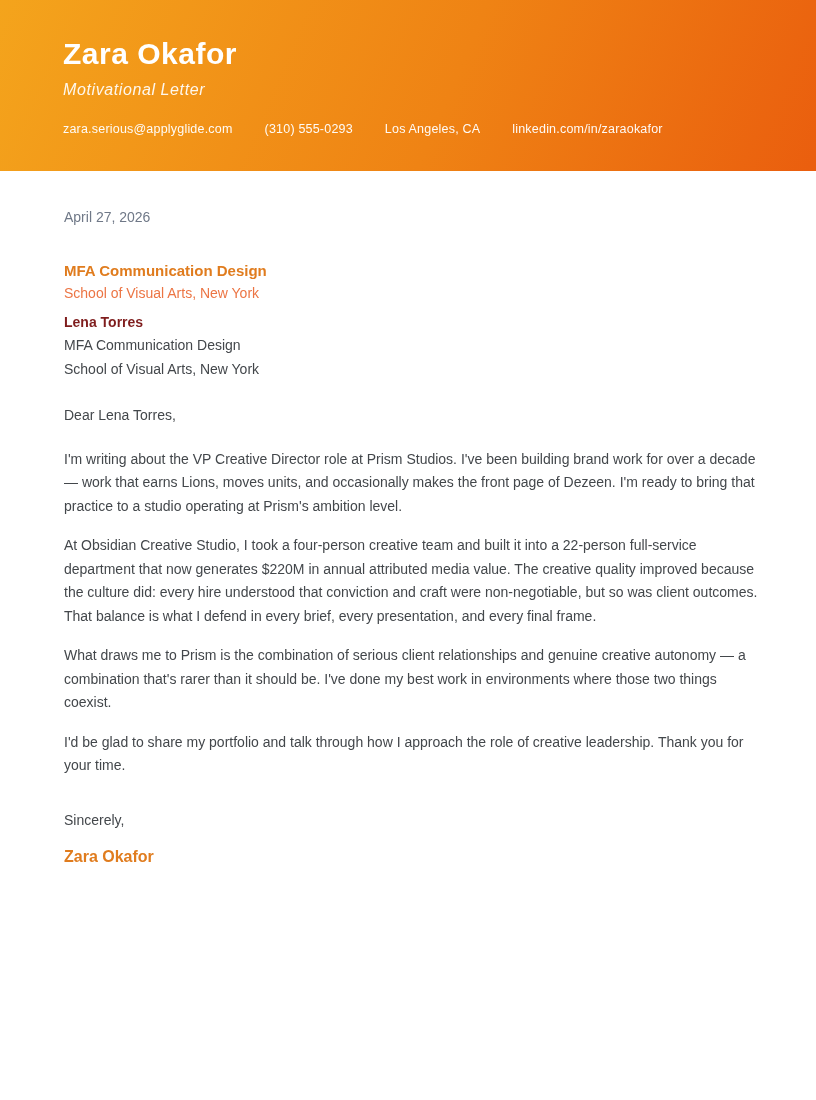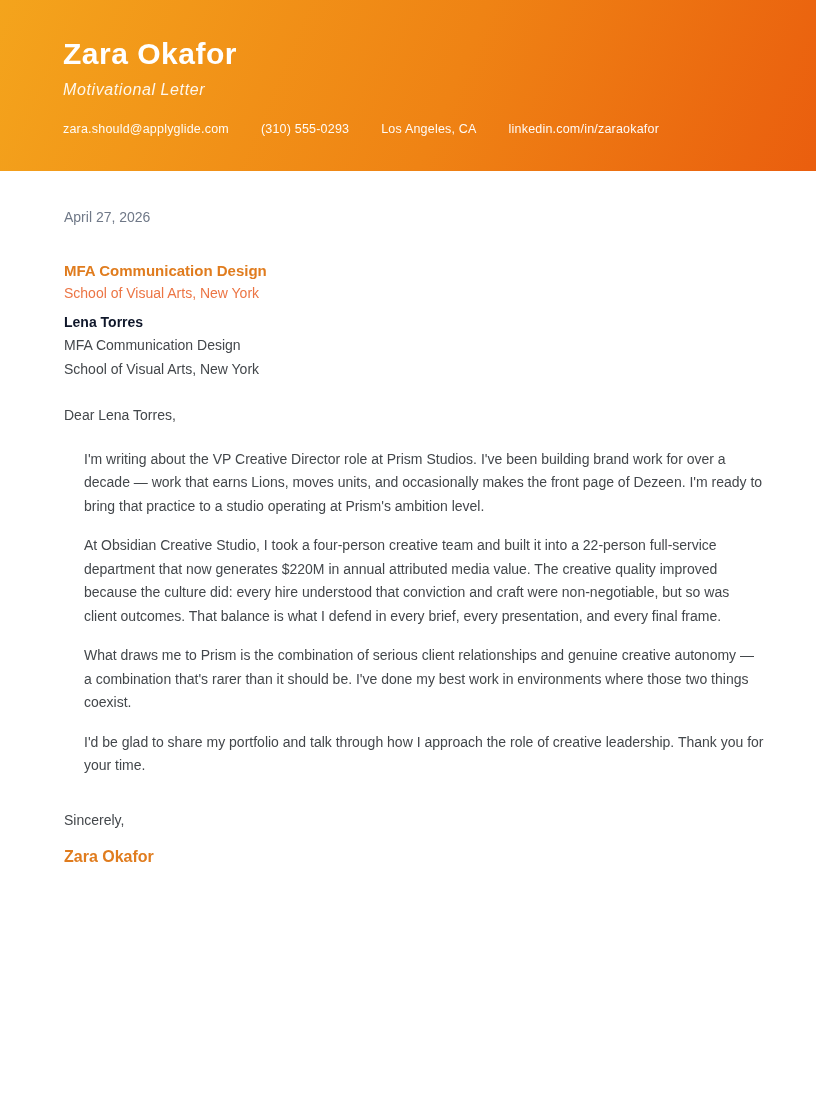--- a/index.html
+++ b/index.html
@@ -59,43 +59,43 @@
   }
   .target-title {
     color: #e07c1e;
     font-weight: bold;
     font-size: 15px;
   }
   .target-org {
     color: #ec7544;
   }
   .target-block { margin-bottom: 5px; }
-  .recipient-name { font-weight: bold; color: #0f172a; }
+  .recipient-name { font-weight: bold; color: #7f1d1d; }
   .recipient-block { margin-bottom: 23px; }
   .salutation { margin-bottom: 20px; }
-  .content p.para { margin-bottom: 16px; margin-left: 20px; }
+  .content p.para { margin-bottom: 16px; }
   .closing { margin-top: 31px; margin-bottom: 0; }
   .signature {
     margin-top: 13px;
     color: #e07c1e;
     font-weight: bold;
     font-size: 16px;
     line-height: 24px;
   }
 </style>
 </head>
 <body>
 
 <div class="page">
 
   <header class="hero">
     <h1>Zara Okafor</h1>
     <div class="subtitle">Motivational Letter</div>
     <div class="contacts">
-      <span>zara.should@applyglide.com</span>
+      <span>zara.serious@applyglide.com</span>
       <span>(310) 555-0293</span>
       <span>Los Angeles, CA</span>
       <span>linkedin.com/in/zaraokafor</span>
     </div>
   </header>
 
   <main class="content">
     <div class="date">April 27, 2026</div>
 
     <div class="target-block">

